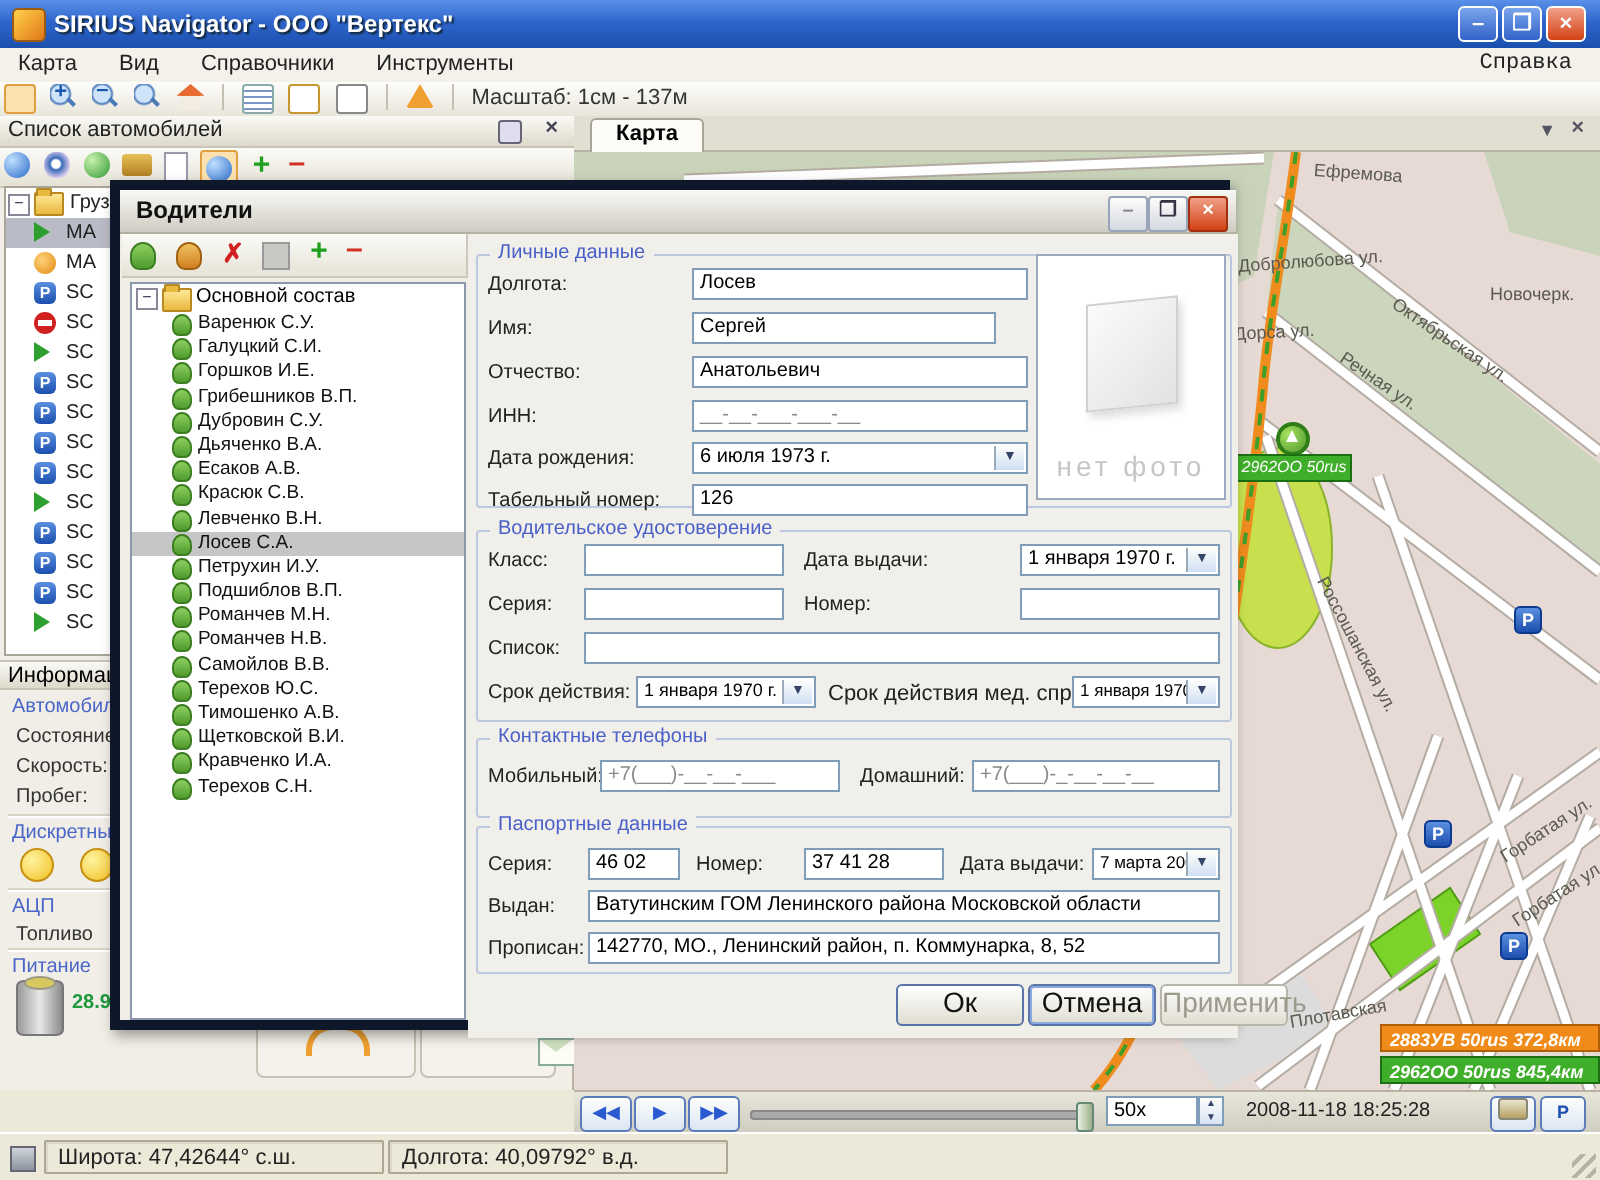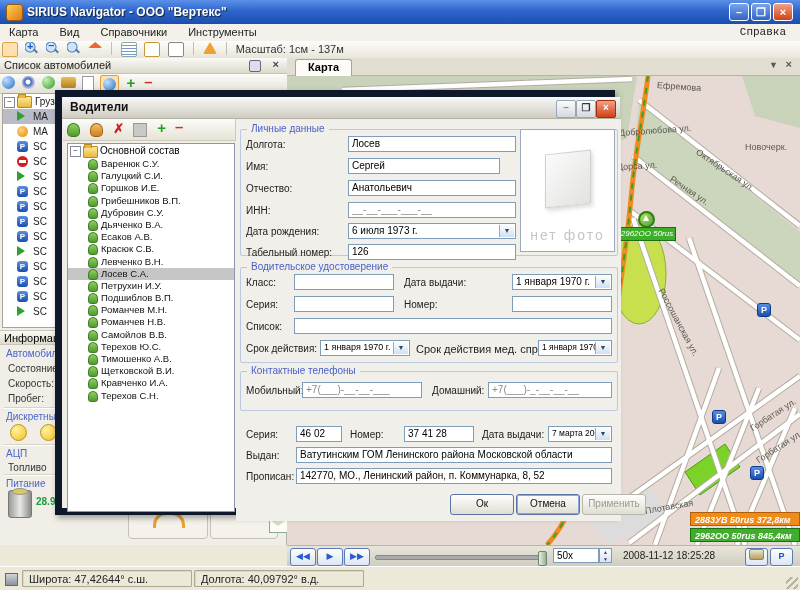--- a/index.html
+++ b/index.html
@@ -102,21 +102,21 @@
   #parkbtn{left:483px;color:#1c4fae;font-weight:bold;}
   
   #bottomfill{left:0;top:545px;width:287px;height:21px;background:#ece9d8;}
   #statusbar{left:0;top:566px;width:800px;height:24px;background:#ece9d8;border-top:1px solid #fff;}
   .sb-panel{position:absolute;top:3px;height:17px;border:1px solid #aca894;border-radius:1px;box-shadow:inset 1px 1px 0 #dcd8c8;padding:2px 6px;box-sizing:border-box;color:#222;}
   #sb-icon{position:absolute;left:5px;top:6px;width:11px;height:11px;background:linear-gradient(#cfd4da,#8a929c);border:1px solid #667;}
   #sb-lat{left:22px;width:170px;}
   #sb-lon{left:194px;width:170px;}
   .grip{position:absolute;right:2px;bottom:2px;width:12px;height:12px;background:repeating-linear-gradient(135deg,transparent 0 3px,#b8b4a4 3px 5px);}
   
-  #dlg{left:55px;top:90px;width:560px;height:425px;background:#efede5;border:7px solid #0f172a;box-shadow:2px 3px 6px rgba(0,0,0,.35);z-index:20;box-sizing:border-box;}
+  #dlg{left:55px;top:90px;width:560px;height:425px;background:#efede5;border:5px solid #0f172a;box-shadow:2px 3px 6px rgba(0,0,0,.35);z-index:20;box-sizing:border-box;}
   #dlg-title{position:absolute;left:0;top:0;width:558px;height:22px;background:linear-gradient(#f8f8f6,#cfccc2);border-bottom:1px solid #b4b0a2;font-weight:bold;font-size:12px;padding:3px 8px;box-sizing:border-box;color:#111;}
   .dwbtn{position:absolute;top:3px;width:18px;height:16px;border:1px solid #98a4b8;border-radius:2px;background:linear-gradient(#fcfcfa,#d4d8e0);text-align:center;line-height:14px;font-size:10px;color:#334;}
   .dwbtn.dmin{left:494px;color:#889;}
   .dwbtn.dmax{left:514px;}
   .dwbtn.dcls{left:534px;background:linear-gradient(#f0a088,#d24215);border-color:#a03010;color:#fff;font-weight:bold;}
   #dlg-toolbar{position:absolute;left:1px;top:22px;width:172px;height:21px;background:linear-gradient(#fbfbf8,#e6e3d6);border-bottom:1px solid #cdc9ba;border-right:1px solid #cdc9ba;}
   .dt-person{display:inline-block;width:11px;height:12px;margin:4px 3px 0 4px;background:linear-gradient(#8ed060,#4f9b2f);border:1px solid #3c7d22;border-radius:50% 50% 35% 35%;vertical-align:top;}
   .dt-person.or{background:linear-gradient(#f0c060,#d08020);border-color:#a06010;}
   .dt-x{display:inline-block;color:#d02020;font-weight:bold;font-size:13px;margin:2px 4px 0 4px;vertical-align:top;}
   .dt-disk{display:inline-block;width:12px;height:12px;margin:4px 4px 0 2px;background:#c8c8c4;border:1px solid #999;vertical-align:top;}
@@ -131,21 +131,21 @@
   #dform{position:absolute;left:174px;top:22px;width:385px;height:402px;background:#f0efe9;}
   .gbox{position:absolute;border:1px solid #bcc7e0;border-radius:2px;}
   .gleg{position:absolute;left:6px;top:-7px;background:#f0efe9;padding:0 4px;color:#4a5fc8;font-size:10px;white-space:nowrap;}
   .flabel{position:absolute;color:#222;font-size:10px;white-space:nowrap;}
   .fin{position:absolute;background:#fff;border:1px solid #7f9db9;font-size:10px;padding:1px 3px;height:16px;box-sizing:border-box;white-space:nowrap;overflow:hidden;font-family:"Liberation Sans",sans-serif;}
   .fin.mask{color:#888;}
   .combo .arr{position:absolute;right:1px;top:1px;width:14px;height:12px;background:linear-gradient(#fdfdfb,#cfe0f4);border-left:1px solid #9ab;text-align:center;font-size:7px;line-height:12px;color:#346;}
   #photobox{position:absolute;left:284px;top:10px;width:93px;height:121px;background:#fff;border:1px solid #9aa8c0;}
   #photobox .pfold{position:absolute;left:24px;top:22px;width:44px;height:52px;background:linear-gradient(135deg,#fbfbfb,#e2e2e0);border:1px solid #d0d0ce;box-shadow:2px 3px 4px #ddd;transform:skewY(-6deg);}
   #photobox .nophoto{position:absolute;left:0;bottom:8px;width:100%;text-align:center;color:#c6c6c2;font-size:14px;letter-spacing:2px;}
-  .dlgbtn{position:absolute;width:62px;height:19px;background:linear-gradient(#fefefe,#e0ded2);border:1px solid #5a74a8;border-radius:3px;text-align:center;font-size:10px;line-height:17px;color:#111;}
+  .dlgbtn{position:absolute;width:62px;height:19px;background:linear-gradient(#fefefe,#e0ded2);border:1px solid #5a74a8;border-radius:3px;text-align:center;font-size:14px;line-height:17px;color:#111;}
   .dlgbtn.default{box-shadow:0 0 0 1px #88a8e0 inset;}
   .dlgbtn.disabled{color:#9c9a8c;border-color:#b8b6aa;}
   svg{display:block;}
 </style>
 </head>
 <body>
 
 <div id="titlebar" class="abs">
   <span class="appicon"></span>
   <span class="ttl">SIRIUS Navigator - ООО "Вертекс"</span>
@@ -315,21 +315,21 @@
 
 <div id="playbar" class="abs">
   <span class="pbtn" style="left:3px">◀◀</span>
   <span class="pbtn" style="left:30px">▶</span>
   <span class="pbtn" style="left:57px">▶▶</span>
   <div id="slider">
       <div id="sliderthumb"></div>
     </div>
   <span id="speedbox">50x</span>
   <span id="speedspin">▲<br>▼</span>
-  <span id="timestamp">2008-11-12 18:25:28</span>
+  <span id="timestamp">2008-11-18 18:25:28</span>
   <span class="pb-right" id="photobtn"><span class="cam"></span></span>
   <span class="pb-right" id="parkbtn">P</span>
 </div>
 <div id="bottomfill" class="abs"></div>
 
 <div id="statusbar" class="abs">
   <span id="sb-icon"></span>
   <span class="sb-panel" id="sb-lat">
     <span>Широта:</span>
     <span>47,42644° с.ш.</span>
@@ -427,20 +427,23 @@
     <span class="fin combo" style="left:302px;top:221px;width:74px;font-size:8.5px"><span>1  января  1970 г.</span><span class="arr">▼</span></span>
 
     <div class="gbox" style="left:4px;top:252px;width:376px;height:38px">
       <span class="gleg">Контактные телефоны</span>
     </div>
     <span class="flabel" style="left:10px;top:266px">Мобильный:</span>
     <span class="fin mask" style="left:66px;top:263px;width:120px">+7(___)-__-__-___</span>
     <span class="flabel" style="left:196px;top:266px">Домашний:</span>
     <span class="fin mask" style="left:252px;top:263px;width:124px">+7(___)-_-__-__-__</span>
 
+    <div class="gbox" style="left:4px;top:296px;width:376px;height:72px">
+      <span class="gleg">Паспортные данные</span>
+    </div>
     <span class="flabel" style="left:10px;top:310px">Серия:</span>
     <span class="fin" style="left:60px;top:307px;width:46px">46 02</span>
     <span class="flabel" style="left:114px;top:310px">Номер:</span>
     <span class="fin" style="left:168px;top:307px;width:70px">37 41 28</span>
     <span class="flabel" style="left:246px;top:310px">Дата выдачи:</span>
     <span class="fin combo" style="left:312px;top:307px;width:64px;font-size:8.5px"><span>7  марта  2002 г.</span><span class="arr">▼</span></span>
     <span class="flabel" style="left:10px;top:331px">Выдан:</span>
     <span class="fin" style="left:60px;top:328px;width:316px">Ватутинским ГОМ Ленинского района Московской области</span>
     <span class="flabel" style="left:10px;top:352px">Прописан:</span>
     <span class="fin" style="left:60px;top:349px;width:316px">142770, МО., Ленинский район, п. Коммунарка, 8, 52</span>

